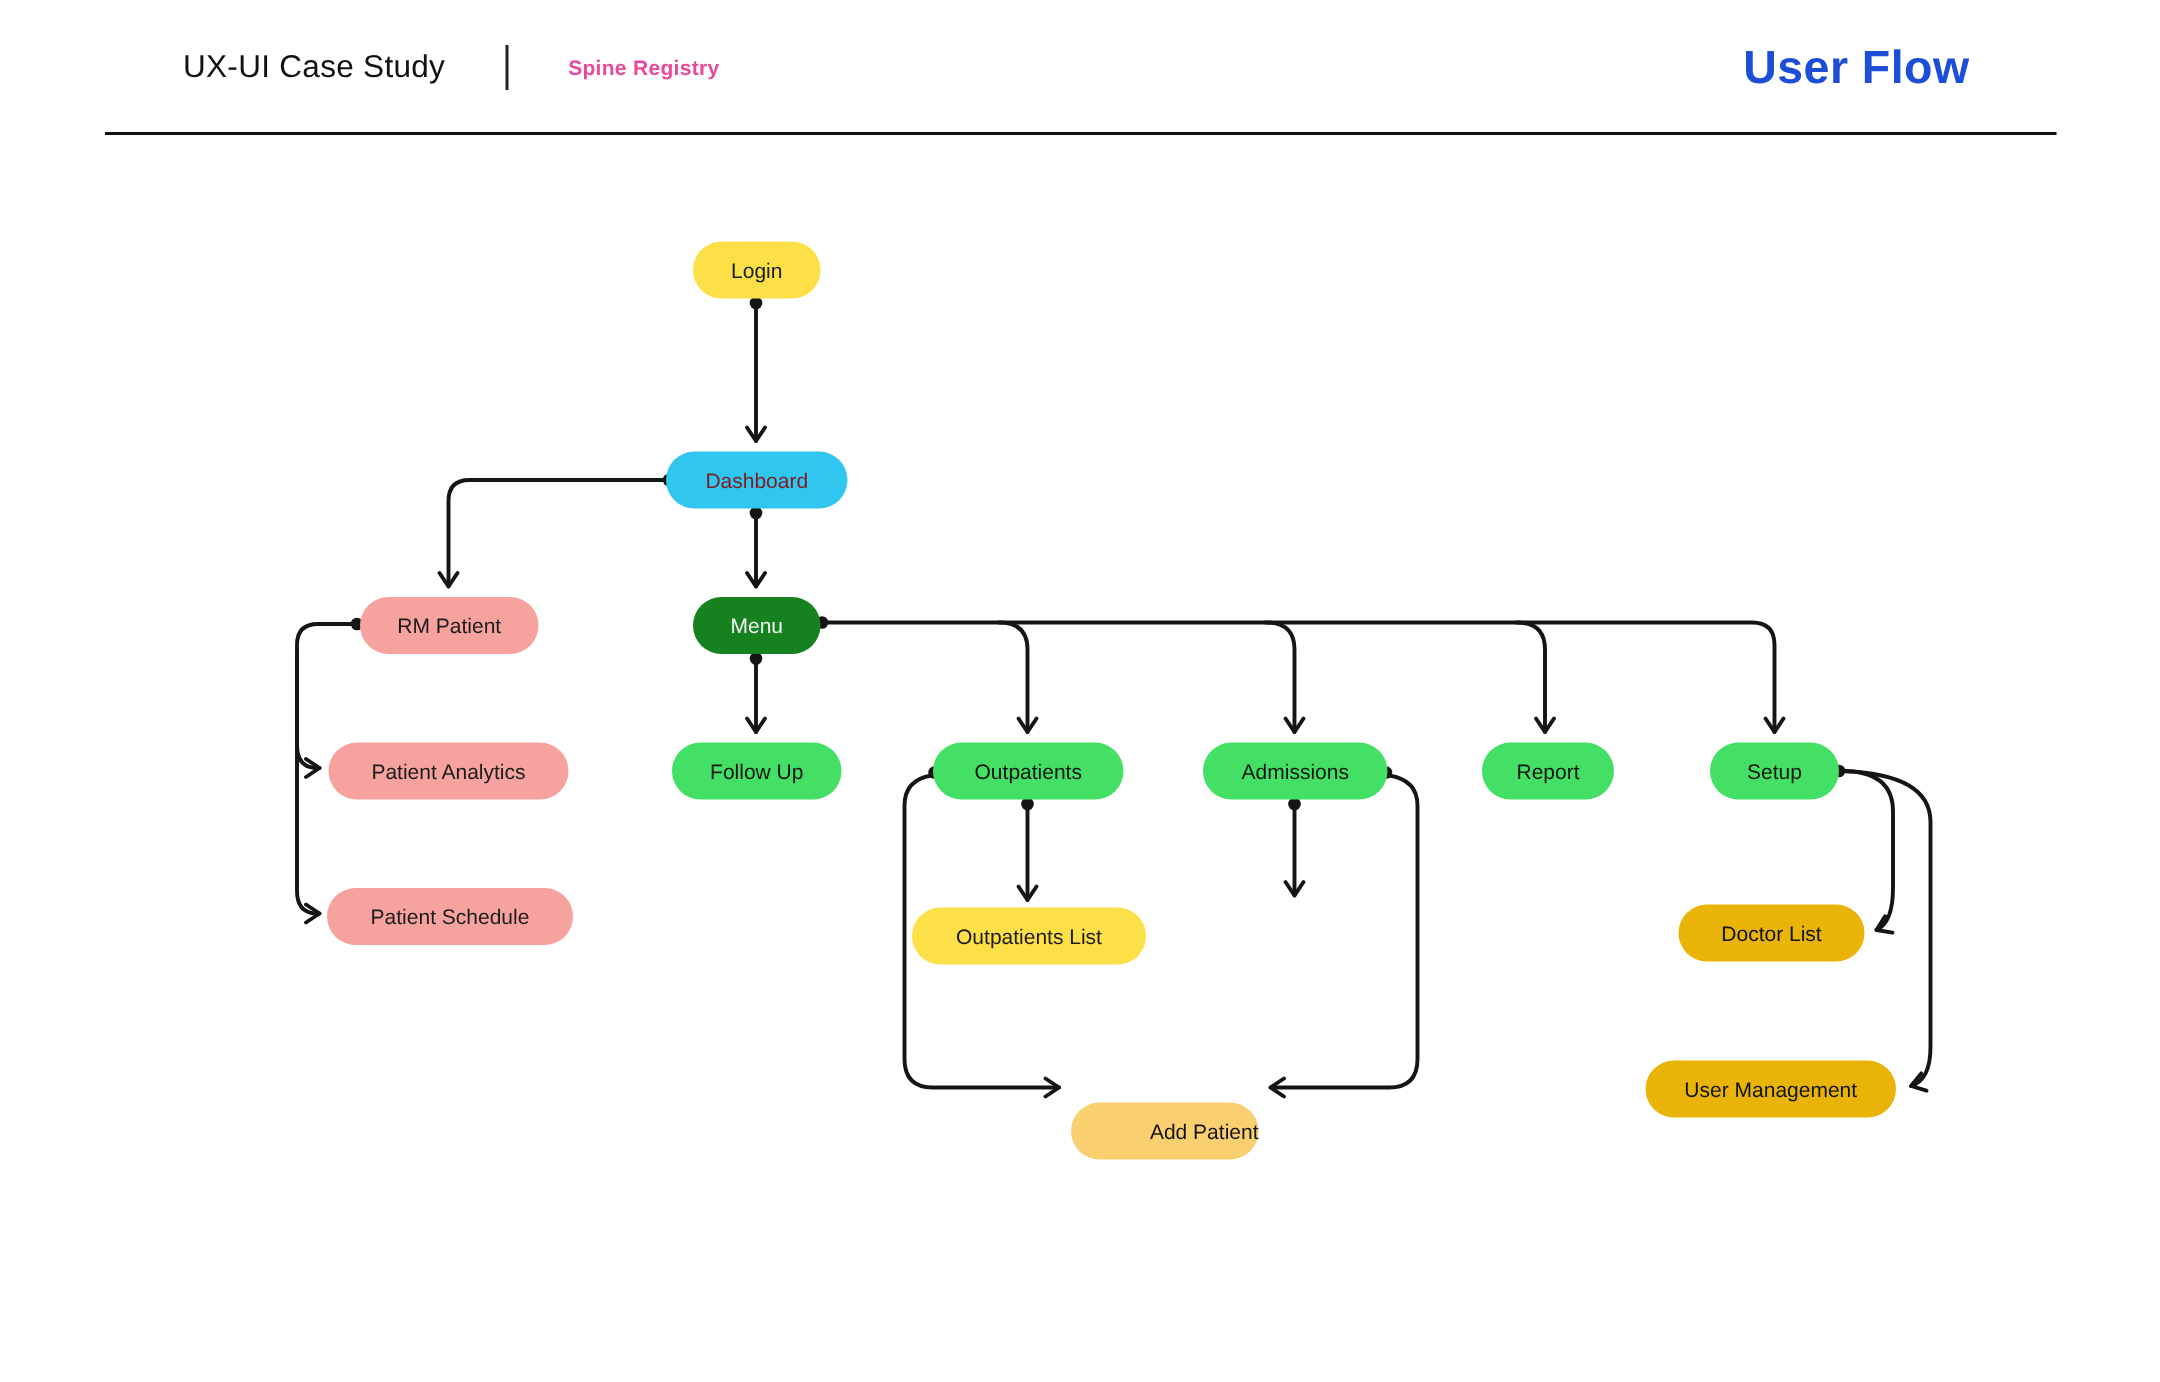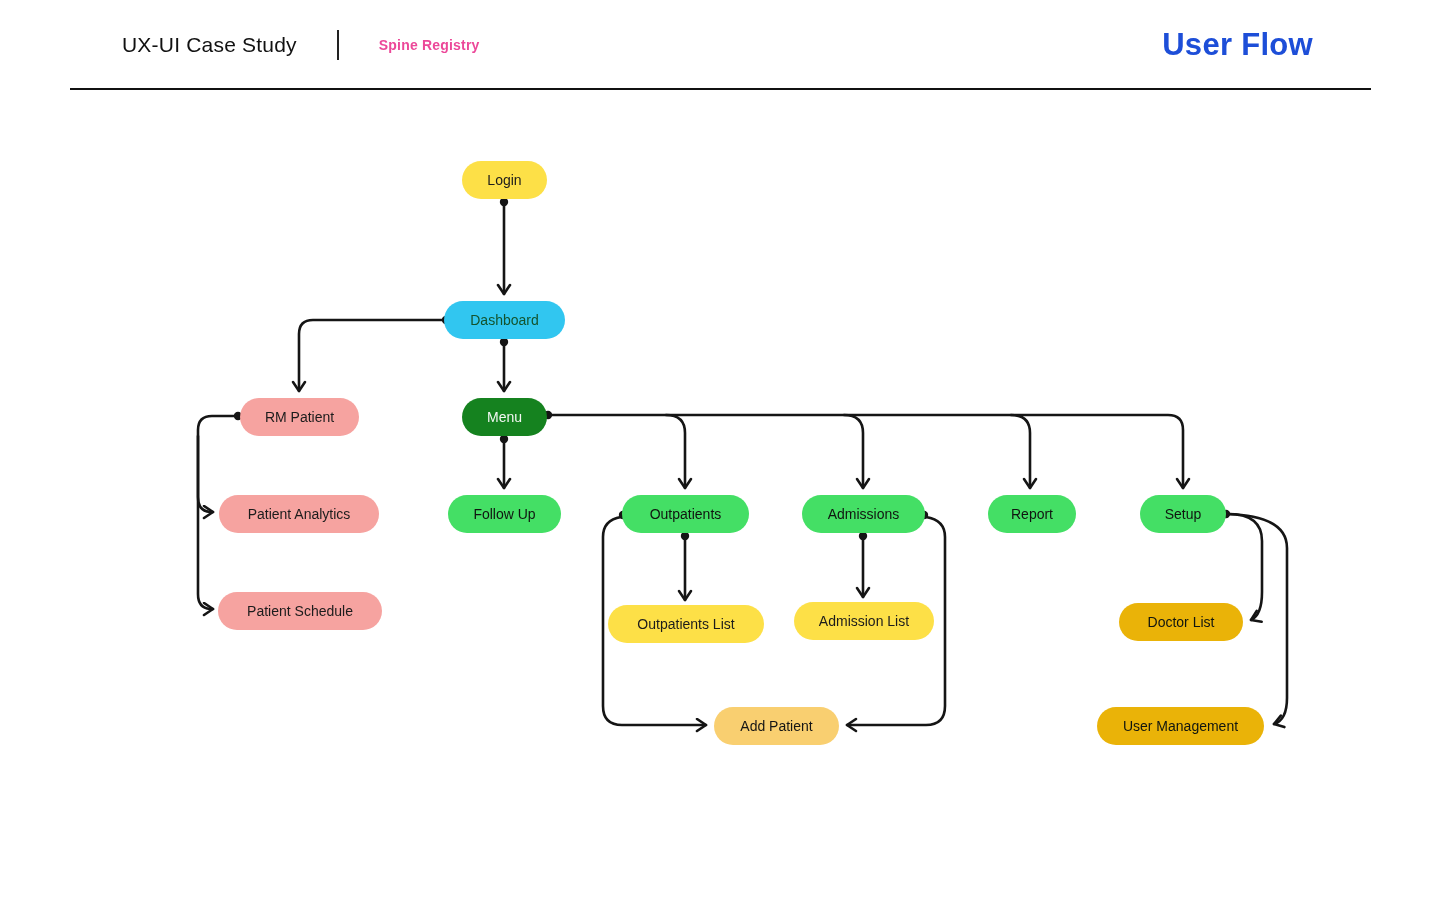--- a/index.html
+++ b/index.html
@@ -47,21 +47,21 @@
   }
   .node {
     position: absolute;
     border-radius: 19px;
     display: flex; align-items: center; justify-content: center;
     font-size: 14px; color: #1E1E1E;
     white-space: nowrap;
     z-index: 2;
   }
   .n-gray   { background: #fde047; color: #1C1C1C; }
-  .n-cyan   { background: #31C6F0; color: #14532d; }
+  .n-cyan   { background: #31C6F0; color: #7f1d1d; }
   .n-pink   { background: #F6A3A0; color: #1C1C1C; }
   .n-dgreen { background: #15821F; color: #F3F7F3; }
   .n-green  { background: #44DF65; color: #101510; }
   .n-yellow { background: #F9CF70; color: #151515; }
   .n-mint   { background: #eab308; color: #101510; }
 </style>
 </head>
 <body>
 
 <div class="header">
@@ -158,25 +158,22 @@
   </div>
 
   <div class="node n-green" style="left:1140px; top:495px; width:86px;  height:38px;">
     <span>Setup</span>
   </div>
 
   <div class="node n-gray" style="left:608px;  top:605px; width:156px; height:38px;">
     <span>Outpatients List</span>
   </div>
 
-  <div class="node n-gray" style="left:794px;  top:602px; width:140px; height:38px;">
-    <span>Admission List</span>
-  </div>
 
-  <div class="node n-yellow" style="left:714px;  top:707px; width:125px; height:38px;">
+  <div class="node n-yellow" style="left:714px;  top:735px; width:125px; height:38px;justify-content:flex-end;">
     <span>Add Patient</span>
   </div>
 
   <div class="node n-mint" style="left:1119px; top:603px; width:124px; height:38px;">
     <span>Doctor List</span>
   </div>
 
   <div class="node n-mint" style="left:1097px; top:707px; width:167px; height:38px;">
     <span>User Management</span>
   </div>

